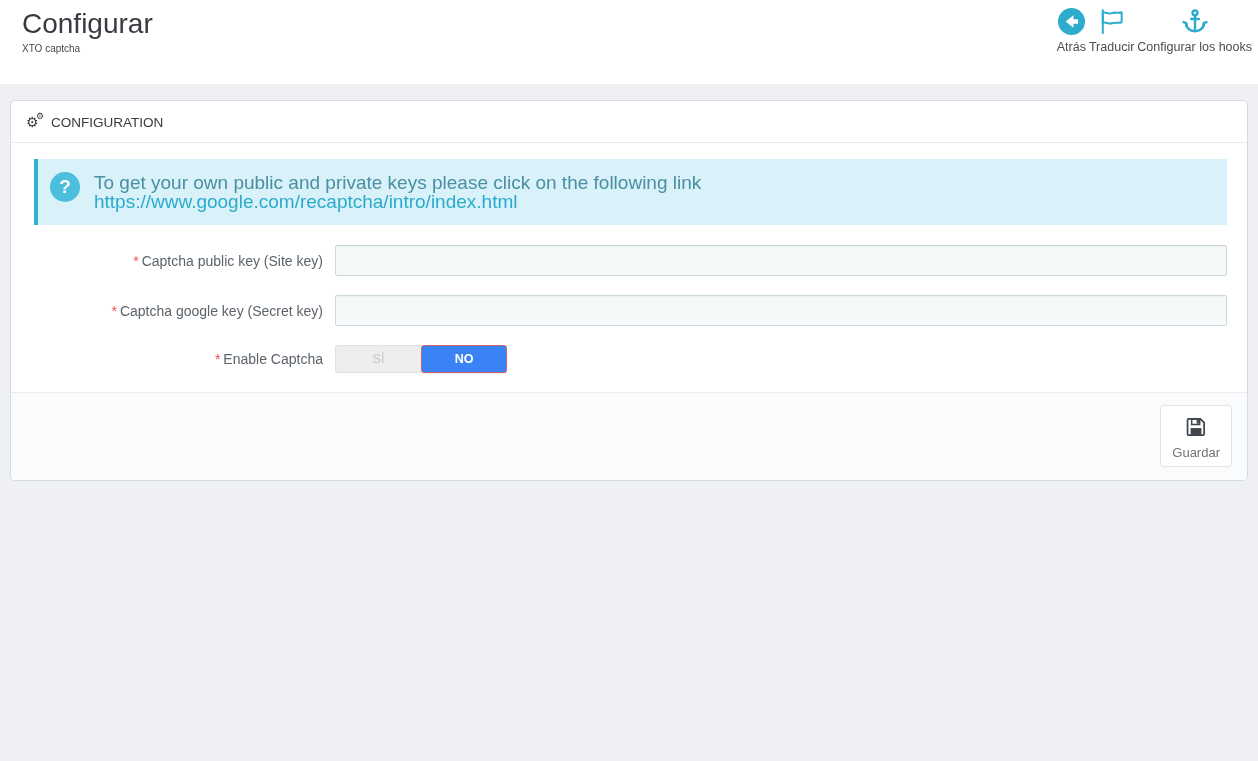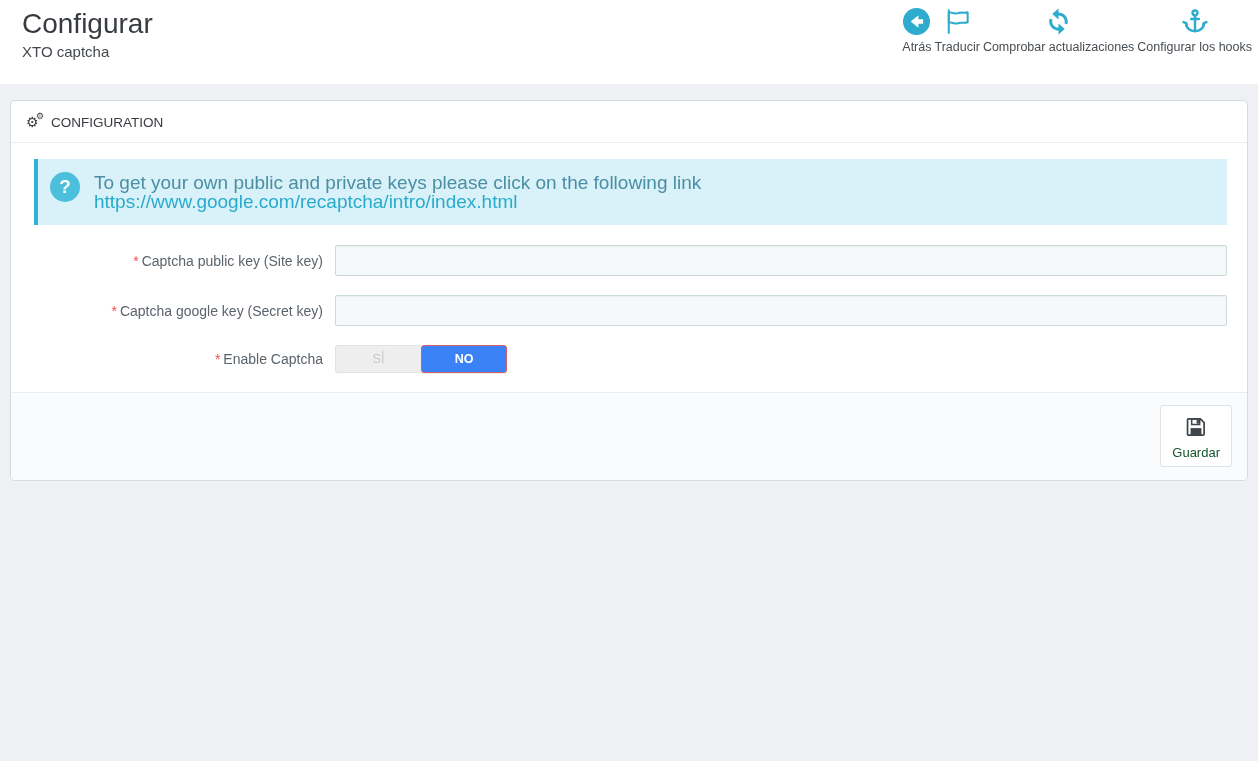--- a/index.html
+++ b/index.html
@@ -22,21 +22,21 @@
     border-radius: 21px;
   }
   .titles { padding-top: 9px; }
   .page-title {
     font-size: 28px;
     font-weight: 400;
     color: #383c41;
     line-height: 1.1;
   }
   .page-subtitle {
-    font-size: 15px;
+    font-size: 10px;
     color: #45494e;
     margin-top: 3px;
   }
   .toolbar {
     display: flex;
     align-items: flex-end;
     gap: 3px;
     padding-top: 5px;
   }
   .toolbar-item {
@@ -185,21 +185,21 @@
     border: 1px solid #e1e4e6;
     border-radius: 3px;
     padding: 8px 11px 6px;
     display: flex;
     flex-direction: column;
     align-items: center;
     cursor: pointer;
   }
   .save-btn .save-label {
     font-size: 13px;
-    color: #14532d;
+    color: #737373;
     margin-top: 2px;
   }
 </style>
 </head>
 <body>
 
 <div class="page-header">
   <div class="titles">
     <div class="page-title">Configurar</div>
     <div class="page-subtitle">XTO captcha</div>
@@ -220,29 +220,20 @@
     <div class="toolbar-item">
       <span class="ticon">
         <svg width="31" height="29" viewBox="0 0 30 30" fill="none" stroke="#2eaccd" stroke-width="2.1">
           <path d="M6 3.5 V27" stroke-linecap="round"></path>
           <path d="M6 6 C9 4.2, 12 8, 15.5 6.4 C19 4.8, 22 7, 25.5 5.4 V15.8 C22 17.4, 19 15.2, 15.5 16.8 C12 18.4, 9 14.6, 6 16.4 Z" stroke-linejoin="round"></path>
         </svg>
       </span>
       <span class="tlabel">Traducir</span>
     </div>
 
-    <div class="toolbar-item">
-      <span class="ticon">
-        <svg width="29" height="29" viewBox="0 0 24 24" fill="#2eaccd">
-          <path d="M12 4.6 V1.2 L6.8 5.8 12 10.4 V7 c2.9 0 5.2 2.3 5.2 5.1 0 .5-.1 1-.2 1.5 l2.4 .7 c.2-.7 .3-1.5 .3-2.2 C19.7 8 16.2 4.6 12 4.6 Z"></path>
-          <path d="M12 19.4 v3.4 l5.2-4.6 L12 13.6 v3.4 c-2.9 0-5.2-2.3-5.2-5.1 0-.5 .1-1 .2-1.5 L4.6 9.7 c-.2 .7-.3 1.5-.3 2.2 0 4.1 3.5 7.5 7.7 7.5 Z"></path>
-        </svg>
-      </span>
-      <span class="tlabel">Comprobar actualizaciones</span>
-    </div>
 
     <div class="toolbar-item">
       <span class="ticon">
         <svg width="28" height="29" viewBox="0 0 24 24" fill="none" stroke="#2eaccd" stroke-width="2.1" stroke-linecap="round" stroke-linejoin="round">
           <circle cx="12" cy="4.6" r="2.1"></circle>
           <line x1="12" y1="6.8" x2="12" y2="19.6"></line>
           <line x1="8.7" y1="9.8" x2="15.3" y2="9.8"></line>
           <path d="M4.4 13.4 c0 4.2 3.4 6.9 7.6 6.9 s7.6-2.7 7.6-6.9"></path>
           <path d="M4.4 13.4 l-2.2 -0.9 M4.4 13.4 l0.4 2.3"></path>
           <path d="M19.6 13.4 l2.2 -0.9 M19.6 13.4 l-0.4 2.3"></path>

